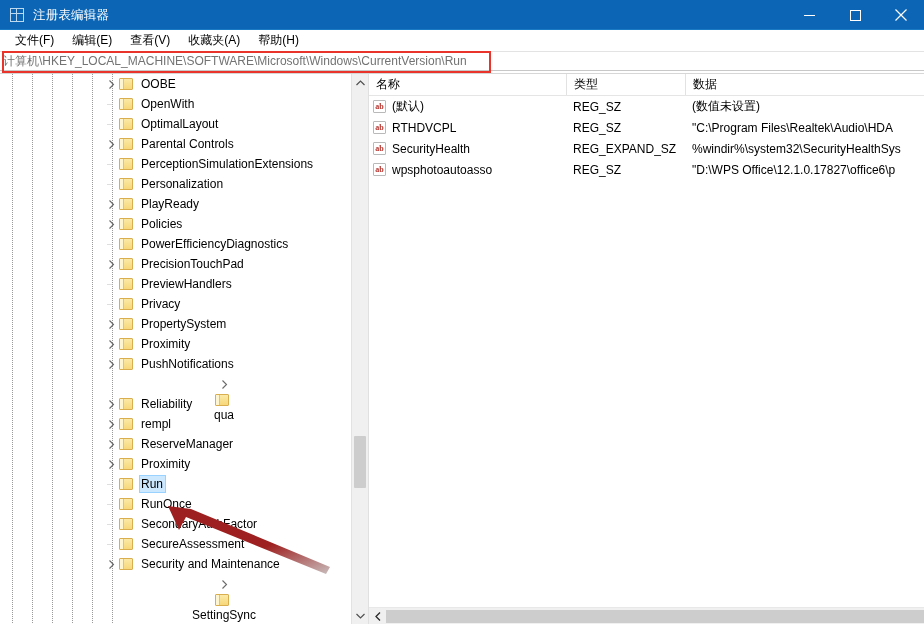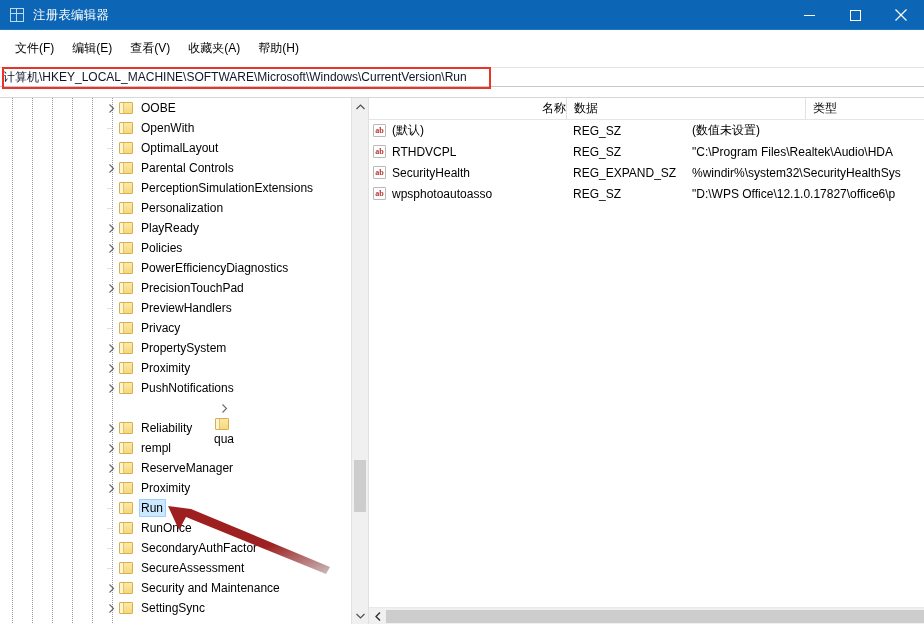--- a/index.html
+++ b/index.html
@@ -16,21 +16,20 @@
     color: #000000;
     -webkit-font-smoothing: antialiased;
   }
   .window {
     position: relative;
     width: 924px;
     height: 624px;
     background: #ffffff;
     display: flex;
     flex-direction: column;
-    gap: 8px;
   }
 
   
   .titlebar {
     height: 30px;
     background: #0c66b5;
     display: flex;
     align-items: center;
     flex: none;
     position: relative;
@@ -125,21 +124,21 @@
     height: 20px;
     background: #ffffff;
     border-top: 1px solid #e3e3e3;
     border-bottom: 1px solid #c8c8c8;
     display: flex;
     align-items: center;
     box-sizing: border-box;
   }
   .address-text {
     font-size: 12px;
-    color: #0f172a;
+    color: #737373;
     padding-left: 3px;
     white-space: nowrap;
     overflow: hidden;
   }
   
   .addr-annot {
     position: absolute;
     left: 2px;
     top: 0px;
     width: 489px;
@@ -299,21 +298,21 @@
     font-size: 12px;
     color: #000000;
     line-height: 21px;
     padding-left: 7px;
     box-sizing: border-box;
     position: relative;
     white-space: nowrap;
     overflow: hidden;
   }
   .col + .col { border-left: 1px solid #e2e2e2; }
-  .col-name { width: 197px; flex: none; text-align: right; }
+  .col-name { width: 197px; flex: none; }
   .col-type { width: 119px; flex: none; }
   .col-data { flex: 1; }
 
   .rows { position: relative; }
   .vrow {
     height: 21px;
     display: flex;
     align-items: center;
     white-space: nowrap;
   }
@@ -744,21 +743,21 @@
                 <svg width="9" height="9" viewBox="0 0 9 9">
                   <path d="M2.5 0.5 L6.5 4.5 L2.5 8.5" stroke="#6a6a6a" stroke-width="1.1" fill="none"></path>
                 </svg>
               </div>
               <div class="folder">
                 <div class="back"></div>
                 <div class="tab"></div>
               </div>
               <div class="tree-label">Security and Maintenance</div>
             </div>
-            <div class="tree-row" style="padding-left: 103px;">
+            <div class="tree-row" style="padding-left: 103px; flex-direction: column;">
               <div class="twisty">
                 <svg width="9" height="9" viewBox="0 0 9 9">
                   <path d="M2.5 0.5 L6.5 4.5 L2.5 8.5" stroke="#6a6a6a" stroke-width="1.1" fill="none"></path>
                 </svg>
               </div>
               <div class="folder">
                 <div class="back"></div>
                 <div class="tab"></div>
               </div>
               <div class="tree-label">SettingSync</div>
@@ -777,22 +776,22 @@
           <svg width="9" height="6" viewBox="0 0 9 6">
               <path d="M0.5 1 L4.5 5 L8.5 1" stroke="#505050" stroke-width="1.2" fill="none"></path>
             </svg>
         </div>
       </div>
     </div>
 
     <div class="values-pane">
       <div class="col-header">
         <div class="col col-name">名称</div>
+        <div class="col col-type">类型</div>
         <div class="col col-data">数据</div>
-        <div class="col col-type">类型</div>
       </div>
       <div class="rows" id="value-rows">
           <div class="vrow">
             <div class="vcell name">
               <div class="ab-icon">ab</div>
               <span>(默认)</span>
             </div>
             <div class="vcell type">REG_SZ</div>
             <div class="vcell data">(数值未设置)</div>
           </div>

